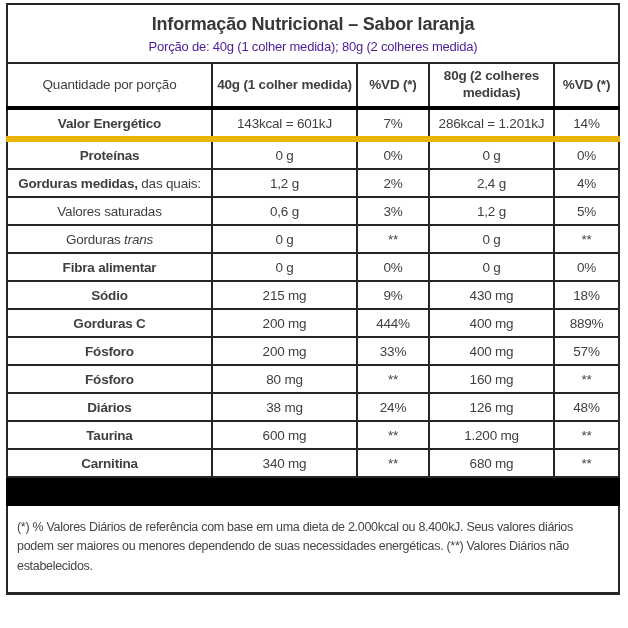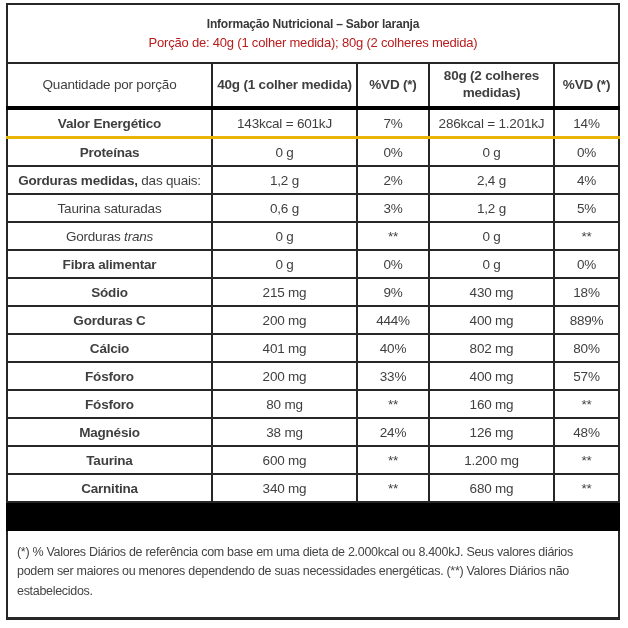--- a/index.html
+++ b/index.html
@@ -36,43 +36,43 @@
   
   col.c1 { width: 205px; }
   col.c2 { width: 145px; }
   col.c3 { width: 72px; }
   col.c4 { width: 125px; }
   col.c5 { width: 65px; }
 
   
   td.title-cell { height: 55px; padding: 6px 4px 8px; }
   .title {
-    font-size: 12px;
+    font-size: 18px;
     font-weight: bold;
     color: #383838;
     letter-spacing: -0.2px;
   }
   .subtitle {
     font-size: 13px;
     margin-top: 4px;
-    color: #b91c1c;
+    color: #4c1d95;
   }
 
   
   tr.header-row td {
     height: 40px;
     font-weight: bold;
     border-bottom: 4px solid #000000;
     line-height: 1.25;
   }
   tr.header-row td.plain { font-weight: normal; margin-left: 24px; }
 
   
   tbody#rows td { height: 24px; }
-  tbody#rows tr:first-child td { border-bottom: 3px solid #eab308; text-align: center; }
+  tbody#rows tr:first-child td { border-bottom: 6px solid #eab308; text-align: center; }
   tbody#rows td.name-cell b { font-weight: bold; }
 
   
   tr.bar-row td {
     background: #000000;
     height: 26px;
     border-color: #000000;
     padding: 0;
   }
 
@@ -129,21 +129,21 @@
     <td>0%</td>
   </tr>
         <tr>
     <td class="name-cell"><b>Gorduras medidas,</b><span> das quais:</span><i></i></td>
     <td>1,2 g</td>
     <td>2%</td>
     <td>2,4 g</td>
     <td>4%</td>
   </tr>
         <tr>
-    <td class="name-cell"><b></b><span>Taurina saturadas</span><i></i></td>
+    <td class="name-cell"><b></b><span>Valores saturadas</span><i></i></td>
     <td>0,6 g</td>
     <td>3%</td>
     <td>1,2 g</td>
     <td>5%</td>
   </tr>
         <tr>
     <td class="name-cell"><b></b><span>Gorduras </span><i>trans</i></td>
     <td>0 g</td>
     <td>**</td>
     <td>0 g</td>
@@ -164,42 +164,35 @@
     <td>18%</td>
   </tr>
         <tr>
     <td class="name-cell"><b>Gorduras C</b><span></span><i></i></td>
     <td>200 mg</td>
     <td>444%</td>
     <td>400 mg</td>
     <td>889%</td>
   </tr>
         <tr>
-    <td class="name-cell"><b>Cálcio</b><span></span><i></i></td>
-    <td>401 mg</td>
-    <td>40%</td>
-    <td>802 mg</td>
-    <td>80%</td>
-  </tr>
-        <tr>
     <td class="name-cell"><b>Fósforo</b><span></span><i></i></td>
     <td>200 mg</td>
     <td>33%</td>
     <td>400 mg</td>
     <td>57%</td>
   </tr>
         <tr>
     <td class="name-cell"><b>Fósforo</b><span></span><i></i></td>
     <td>80 mg</td>
     <td>**</td>
     <td>160 mg</td>
     <td>**</td>
   </tr>
         <tr>
-    <td class="name-cell"><b>Magnésio</b><span></span><i></i></td>
+    <td class="name-cell"><b>Diários</b><span></span><i></i></td>
     <td>38 mg</td>
     <td>24%</td>
     <td>126 mg</td>
     <td>48%</td>
   </tr>
         <tr>
     <td class="name-cell"><b>Taurina</b><span></span><i></i></td>
     <td>600 mg</td>
     <td>**</td>
     <td>1.200 mg</td>

